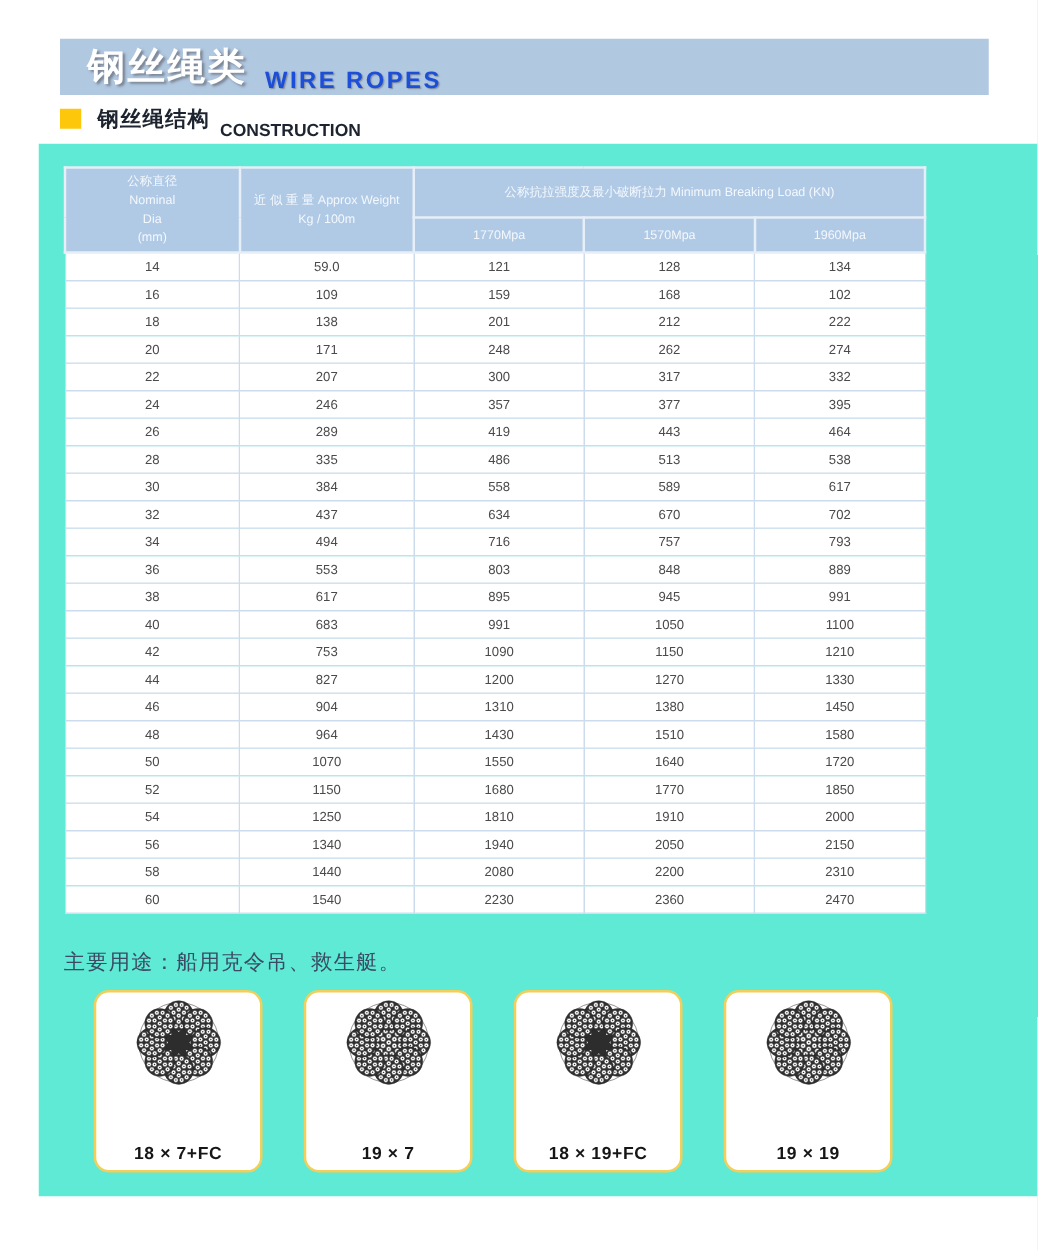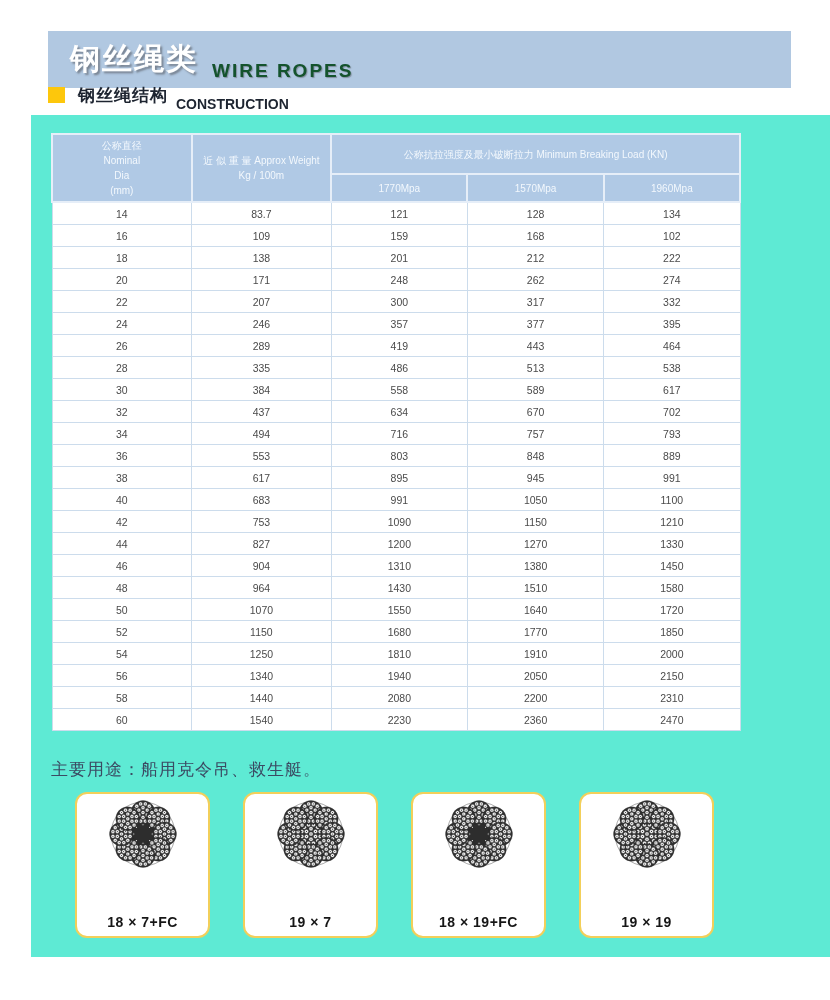--- a/index.html
+++ b/index.html
@@ -1,23 +1,23 @@
 <!DOCTYPE html>
 <html><head>
 <meta charset="utf-8">
 <style>
   html,body{margin:0;padding:0;background:#ffffff;}
   body{width:830px;height:1000px;font-family:"Liberation Sans","DejaVu Sans",sans-serif;position:relative;}
   .page{position:absolute;left:0;top:0;width:830px;height:1000px;background:#fff;overflow:hidden;}
 
   
-  .band{position:absolute;left:48px;top:31px;width:743px;height:57px;background:#b1c8e1;
+  .band{position:absolute;left:48px;top:31px;width:743px;height:45px;background:#b1c8e1;
         display:flex;align-items:center;padding-left:22px;box-sizing:border-box;}
   .band .cn{font-size:30px;font-weight:bold;color:#ffffff;text-shadow:2px 2px 2px rgba(90,95,105,.65);letter-spacing:2px;}
-  .band .en{font-size:19px;font-weight:bold;color:#14532d;margin-left:14px;letter-spacing:2px;text-shadow:1px 1px 1px rgba(90,95,105,.55);margin-top:22px;}
+  .band .en{font-size:19px;font-weight:bold;color:#1d4ed8;margin-left:14px;letter-spacing:2px;text-shadow:1px 1px 1px rgba(90,95,105,.55);margin-top:22px;}
 
   
   .section{position:absolute;left:48px;top:85px;display:flex;align-items:center;height:20px;justify-content:center;}
   .bullet{width:17px;height:16px;background:#fdc70c;margin-right:13px;}
   .section .cn{font-size:17px;font-weight:bold;color:#1d2430;letter-spacing:1px;}
   .section .en{font-size:14px;font-weight:bold;color:#1d2430;margin-left:8px;margin-top:18px;}
 
   
   .panel{position:absolute;left:31px;top:115px;width:824px;height:842px;background:#5eead4;}
 
@@ -69,21 +69,21 @@
         </tr>
         <tr class="sub">
             <th>1770Mpa</th>
             <th>1570Mpa</th>
             <th>1960Mpa</th>
           </tr>
       </thead>
       <tbody>
           <tr>
             <td>14</td>
-            <td>83.7</td>
+            <td>59.0</td>
             <td>121</td>
             <td>128</td>
             <td>134</td>
           </tr>
           <tr>
             <td>16</td>
             <td>109</td>
             <td>159</td>
             <td>168</td>
             <td>102</td>

